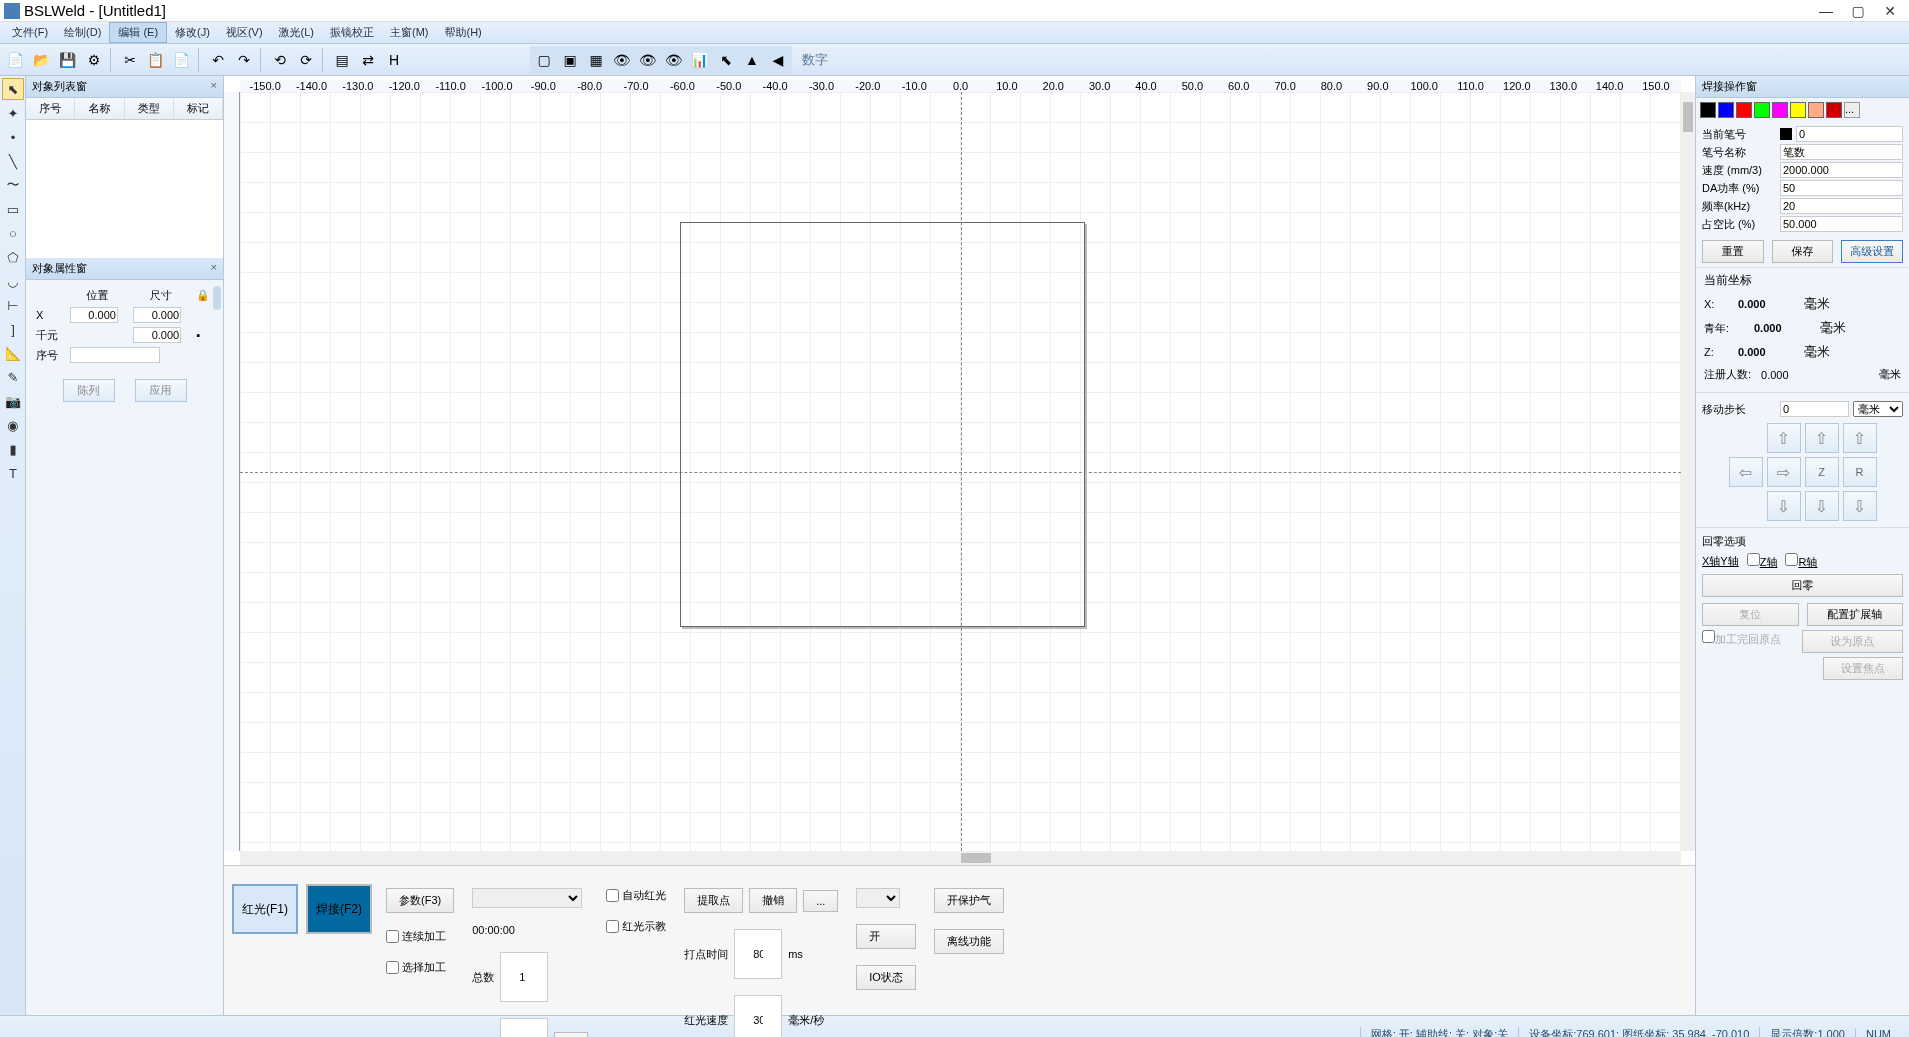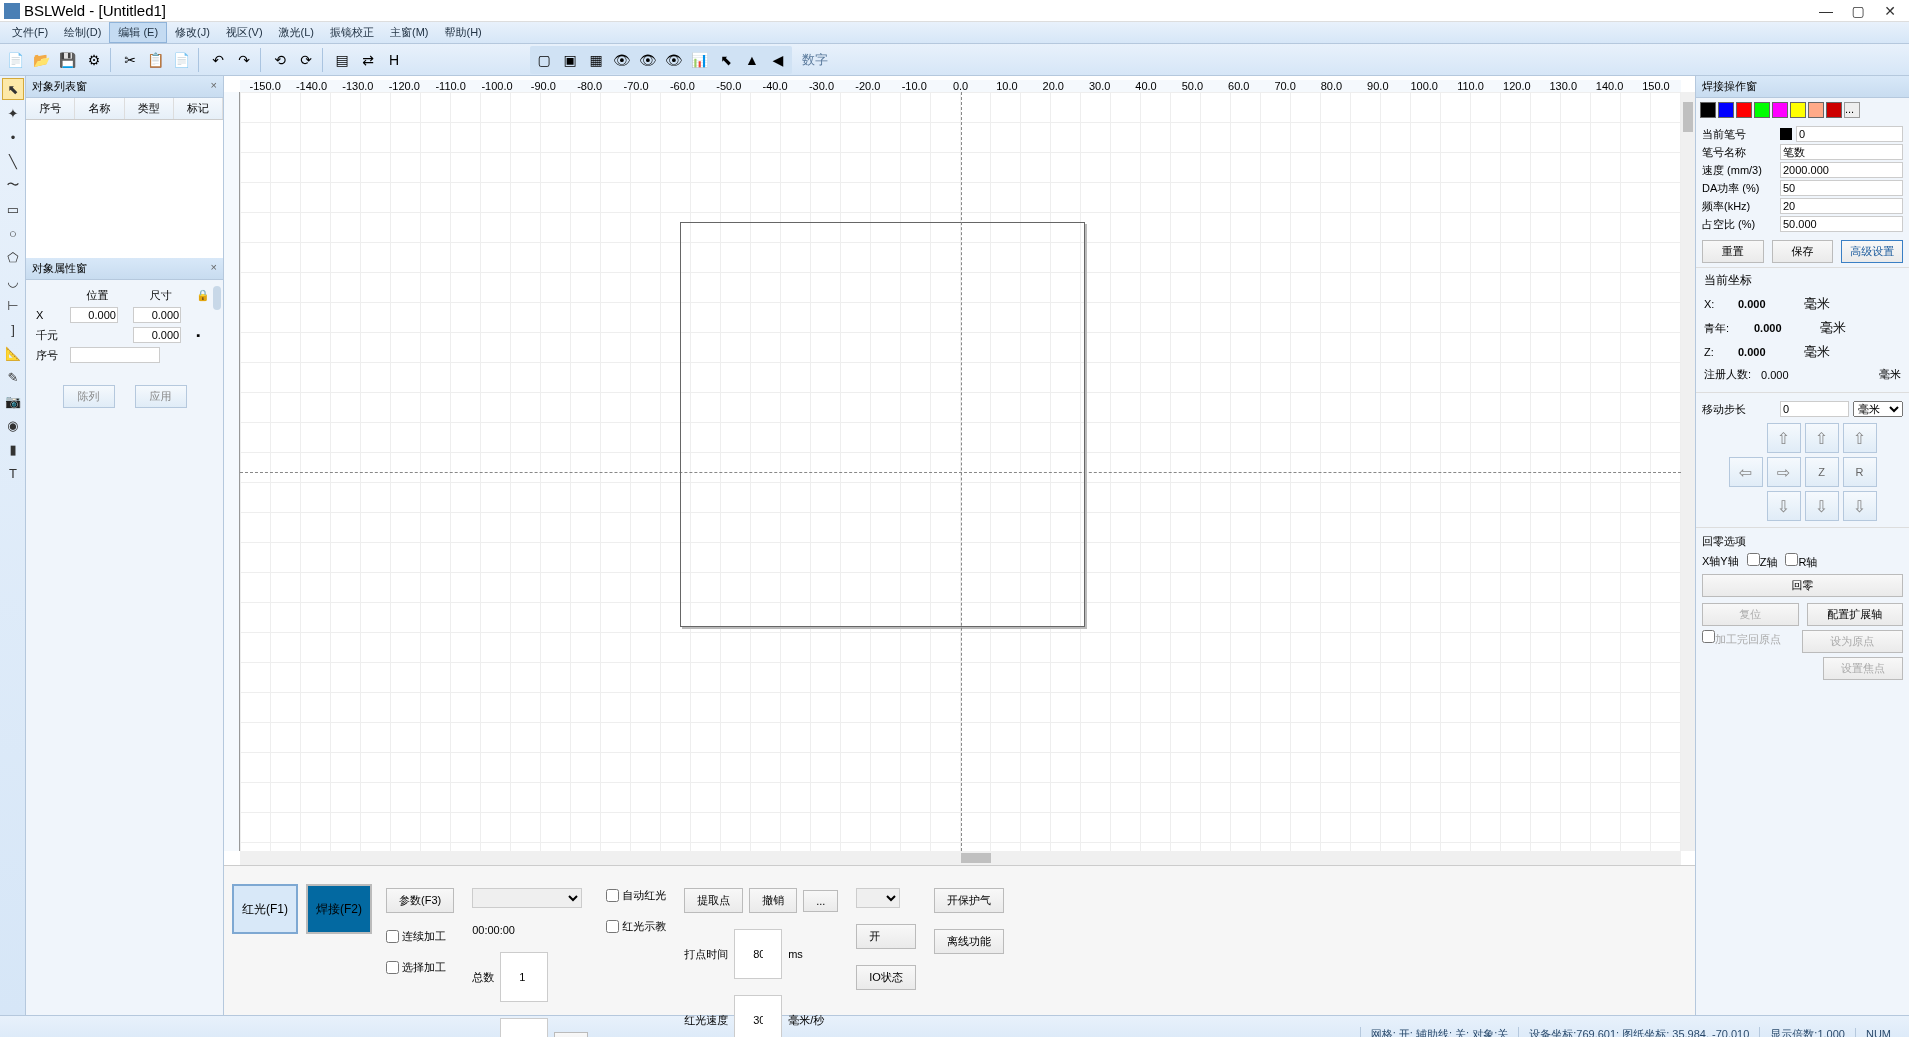--- a/index.html
+++ b/index.html
@@ -26,21 +26,21 @@
 .panel-title .closebtn { cursor: pointer; color: #666; }
 .objlist { height: 160px; background: #fff; display: flex; flex-direction: column; }
 .objlist-header { display: flex; background: linear-gradient(#f5f9fd, #e6eff8); border-bottom: 1px solid #ccc; }
 .objlist-header .col { flex: 1; padding: 3px 4px; border-right: 1px solid #ddd; text-align: center; }
 .objlist-body { flex: 1; background: #fff; }
 .objprop { flex: 1; padding: 6px; background: #f0f5fb; position: relative; }
 .objprop table { width: 100%; border-collapse: collapse; }
 .objprop td { padding: 2px 4px; font-size: 11px; }
 .objprop input { width: 48px; font-size: 11px; padding: 1px; border: 1px solid #ccc; text-align: right; }
 .objprop .label { text-align: center; font-weight: normal; }
-.objprop .btnrow { display: flex; gap: 20px; margin-top: 20px; justify-content: center; }
+.objprop .btnrow { display: flex; gap: 20px; margin-top: 14px; justify-content: center; }
 .objprop .btn { padding: 3px 14px; background: linear-gradient(#f5f9fd, #e0ecf7); border: 1px solid #b5c8dd; cursor: pointer; color: #888; }
 .objprop .scroll-thumb { position: absolute; right: 2px; top: 6px; width: 8px; height: 24px; background: #c8d8e8; border-radius: 4px; }
 .canvas-area { flex: 1; display: flex; flex-direction: column; background: #fff; }
 .tabbar { height: 22px; display: flex; align-items: flex-end; background: linear-gradient(#e8f1fb, #d6e6f7); padding: 0 4px; }
 .tabbar .tab { padding: 3px 10px; background: #fff; border: 1px solid #b5c8dd; border-bottom: none; font-size: 13px; cursor: pointer; }
 .tabbar .navbtns { margin-left: auto; display: flex; gap: 2px; color: #888; font-size: 11px; }
 .canvas-frame { flex: 1; position: relative; overflow: hidden; display: flex; }
 .ruler-h { position: absolute; top: 4px; left: 16px; right: 14px; height: 16px; background: #f5f9fd; border-bottom: 1px solid #999; font-size: 9px; display: flex; justify-content: space-between; padding: 0 2px; overflow: hidden; }
 .ruler-h span { flex: 1; text-align: center; position: relative; }
 .ruler-v { position: absolute; top: 16px; left: 0; bottom: 14px; width: 16px; background: #f5f9fd; border-right: 1px solid #999; }
@@ -76,21 +76,21 @@
 .coord-block .title { font-size: 12px; margin-bottom: 4px; }
 .coord-row { display: flex; align-items: center; gap: 10px; margin: 6px 0; font-size: 14px; }
 .coord-row .axis { width: 24px; }
 .coord-row .val { width: 56px; font-weight: bold; }
 .coord-row .unit { font-size: 13px; }
 .jog-block { padding: 6px; border-top: 1px solid #ddd; }
 .jog-grid { display: grid; grid-template-columns: repeat(4, 34px); gap: 4px; justify-content: center; margin-top: 6px; }
 .jogbtn { width: 34px; height: 30px; background: linear-gradient(#f5f9fd, #e0ecf7); border: 1px solid #b5c8dd; display: flex; align-items: center; justify-content: center; cursor: pointer; font-size: 16px; color: #888; }
 .jogbtn.empty { visibility: hidden; }
 .home-block { padding: 6px; border-top: 1px solid #ddd; }
-.home-block .chkrow { display: flex; gap: 8px; margin: 4px 0; font-size: 12px; align-items: center; }
+.home-block .chkrow { display: flex; gap: 8px; margin: 4px 0; font-size: 12px; align-items: center; text-decoration: underline; }
 .statusbar { height: 37px; background: linear-gradient(#e8f1fb, #d6e6f7); border-top: 1px solid #b5c8dd; display: flex; align-items: center; padding: 12px 8px; font-size: 11px; color: #2a4a6c; }
 .statusbar .fill { flex: 1; }
 .statusbar .cell { padding: 0 10px; border-left: 1px solid #b5c8dd; }
 </style>
 </head>
 <body>
 
 <div class="titlebar">
   <span class="icon"></span>
   <span class="title">BSLWeld - [Untitled1]</span>

